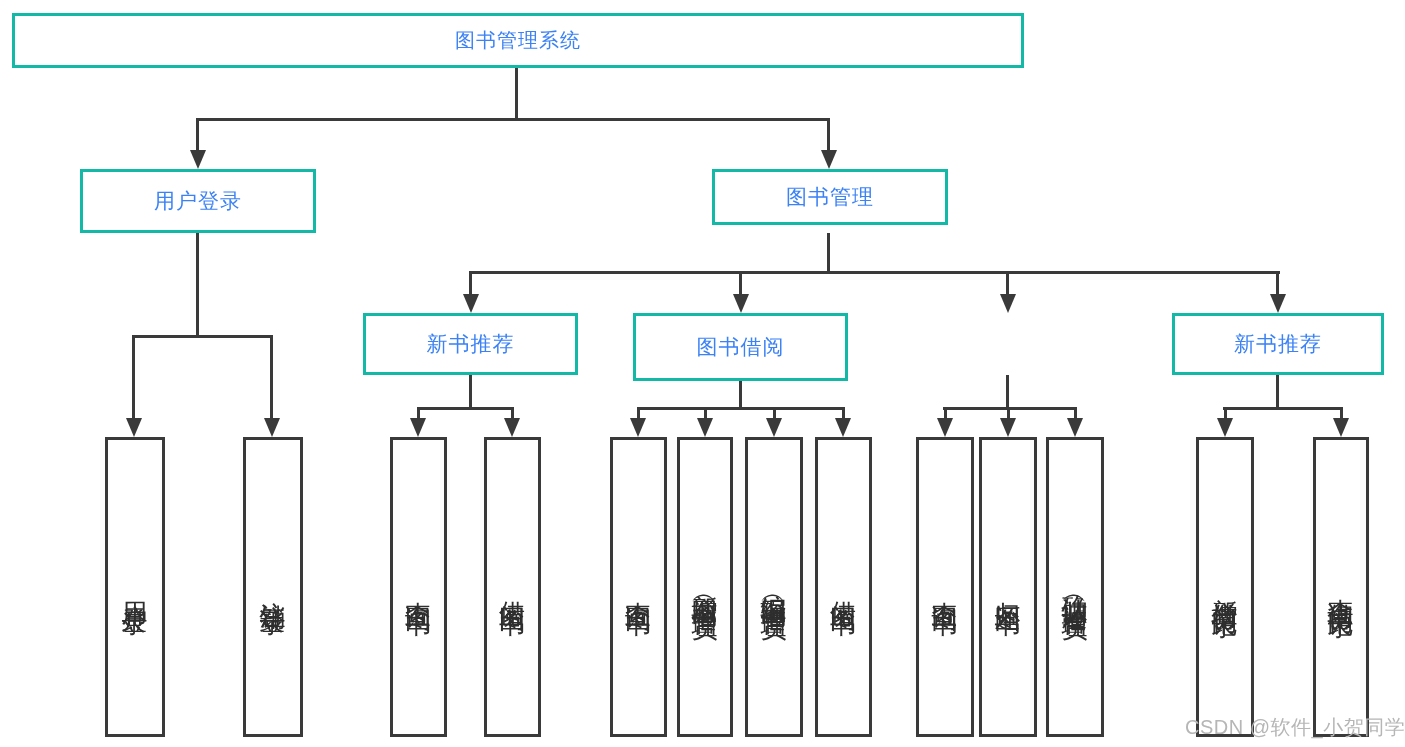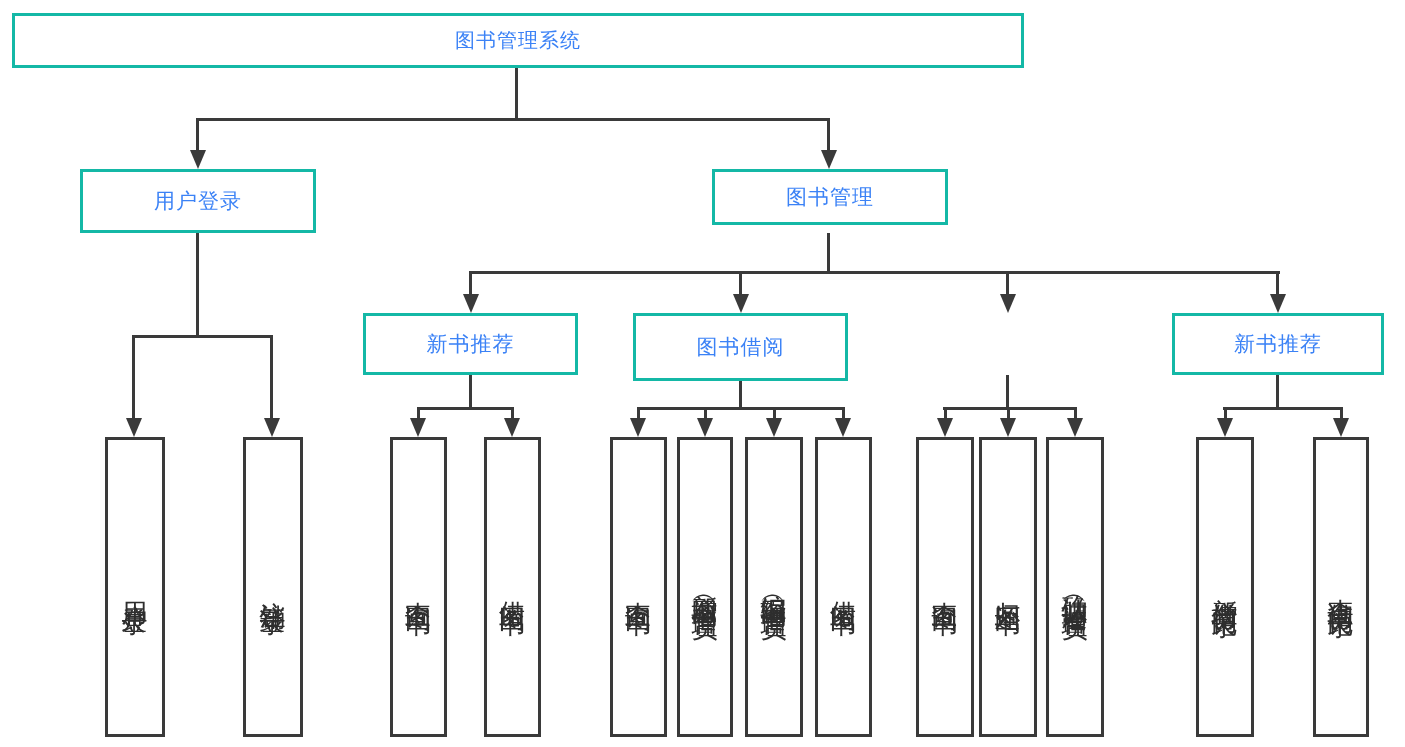--- a/index.html
+++ b/index.html
@@ -160,13 +160,14 @@
     <span>确认归还（管理员）</span>
   </div>
 
   <div class="vnode" style="left:1196px;width:58px;">
     <span>新增借阅记录</span>
   </div>
   <div class="vnode" style="left:1313px;width:56px;">
     <span>查询借阅记录</span>
   </div>
 
+  <div class="watermark">CSDN @软件_小贺同学</div>
 </div>
 
 </body></html>

